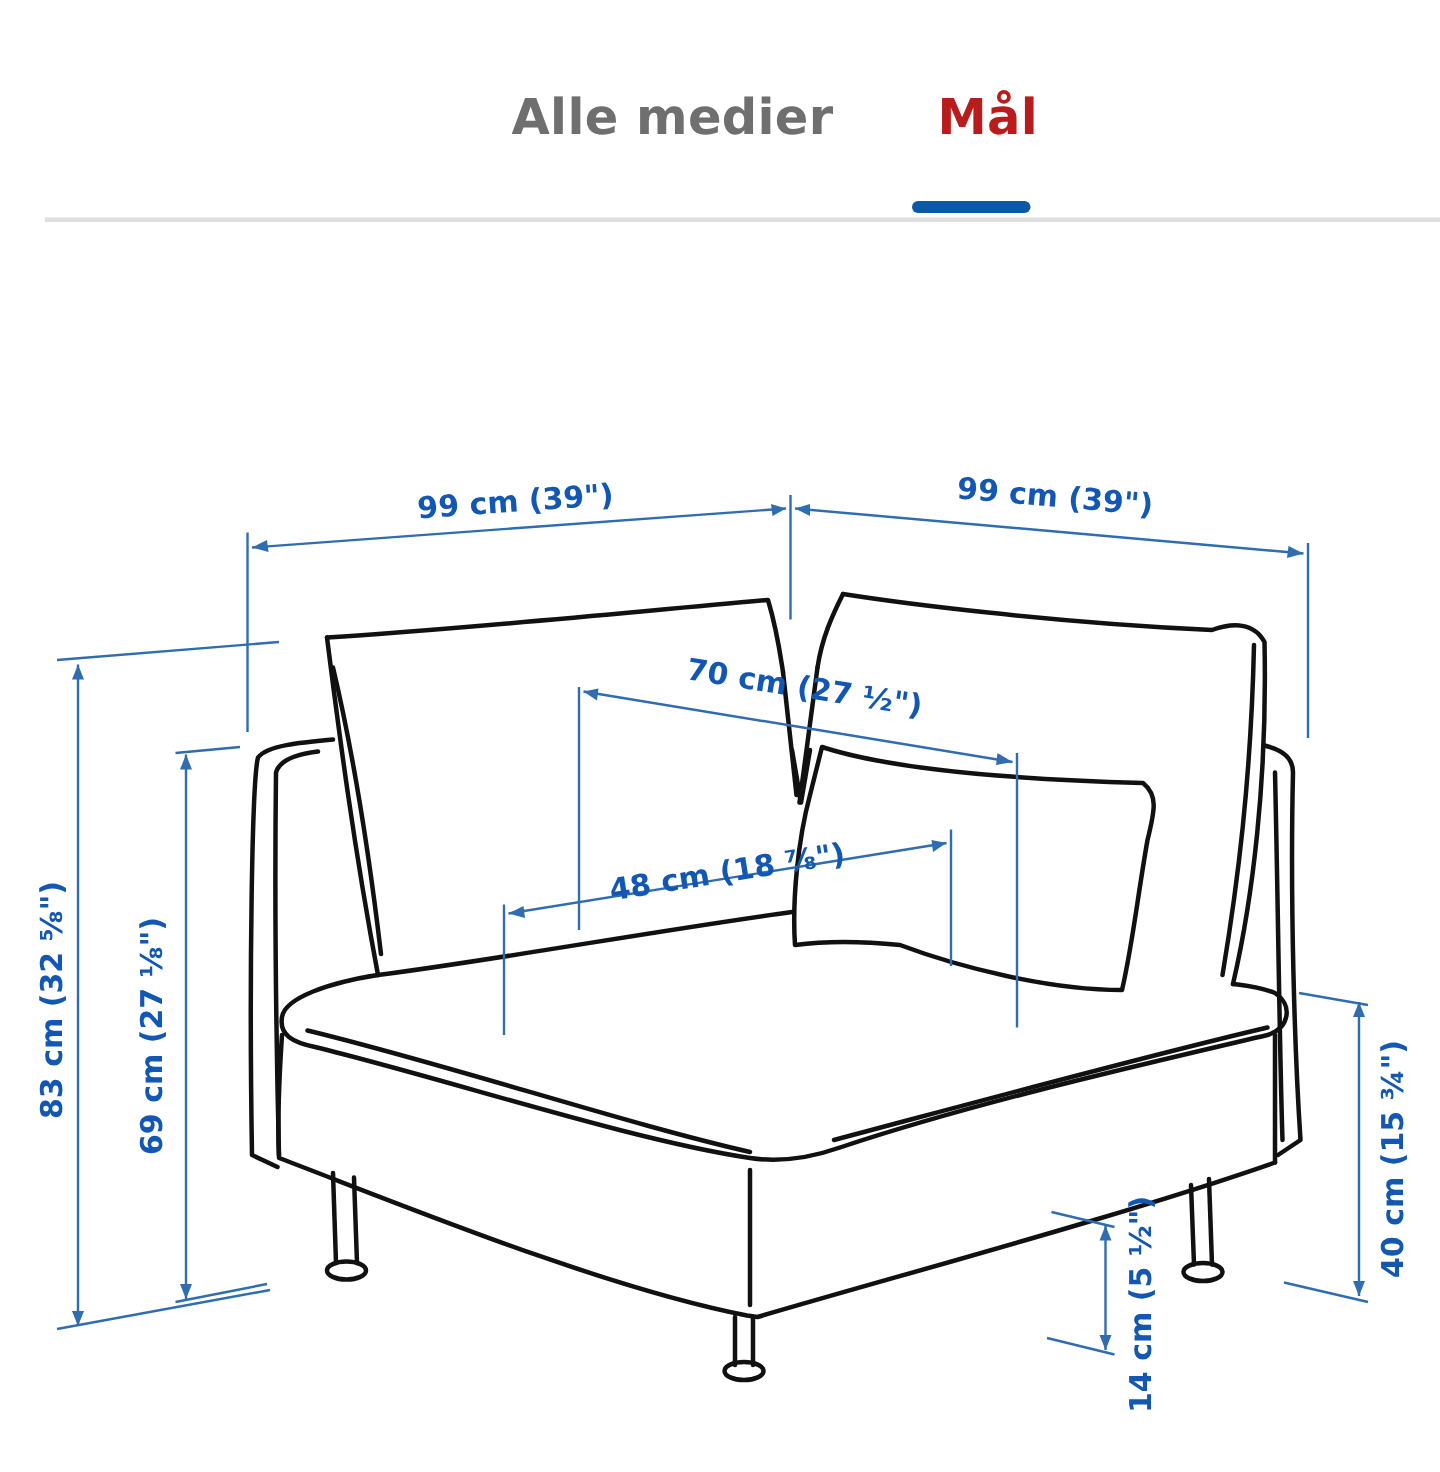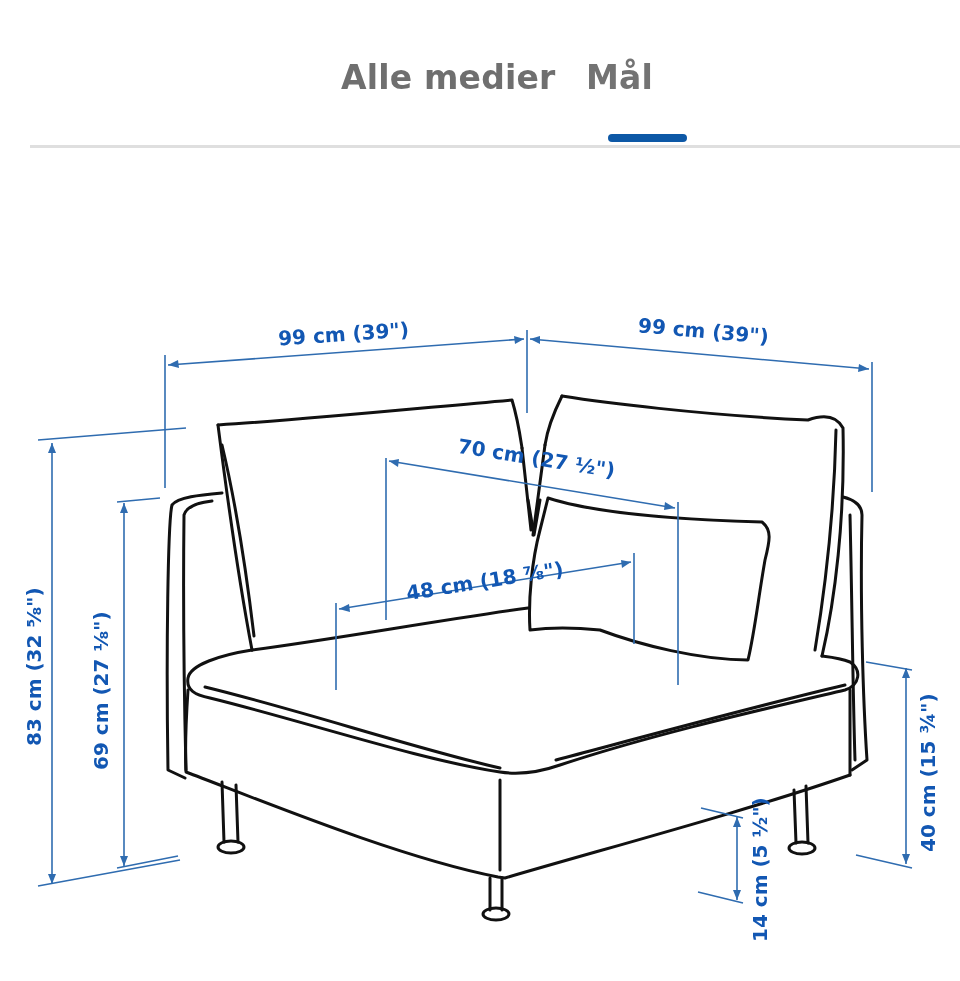--- a/index.html
+++ b/index.html
@@ -25,22 +25,22 @@
       font-weight: bold;
       letter-spacing: 0.2px;
       cursor: pointer;
       white-space: nowrap;
     }
     .tab-all {
       left: 311px;
       color: #6f6f6f;
     }
     .tab-dims {
-      left: 556px;
-      color: #737373;
+      left: 595px;
+      color: #b91c1c;
     }
     .tab-indicator {
       position: absolute;
       left: 578px;
       top: 134px;
       width: 79px;
       height: 8px;
       border-radius: 4px;
       background: #0d58a6;
     }

